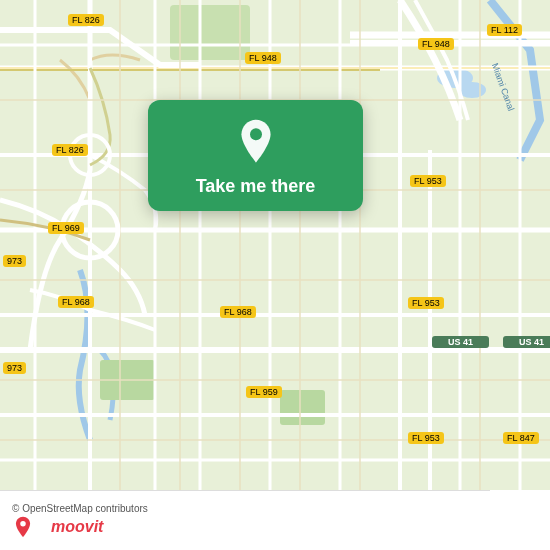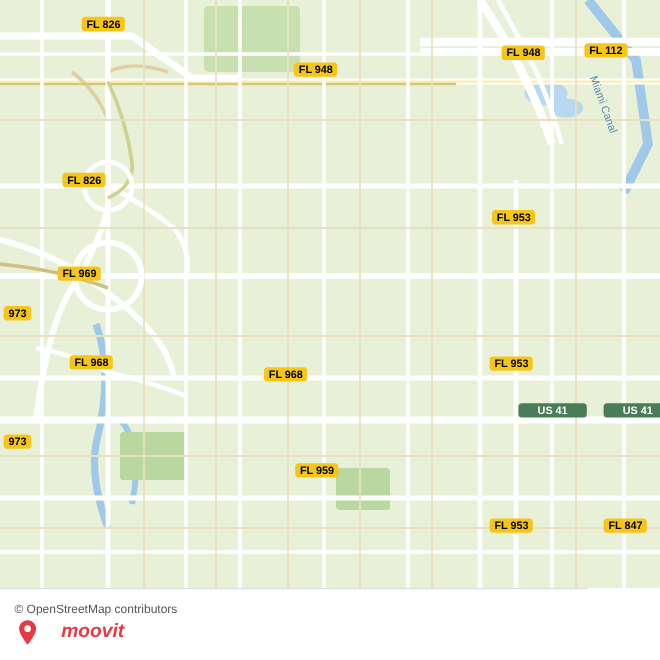--- a/index.html
+++ b/index.html
@@ -106,21 +106,21 @@
       font-weight: bold;
       color: #e63946;
       font-style: italic;
     }
 
     
     .route-label {
       background-color: #f5c518;
       border-radius: 3px;
       font-size: 9px;
-      font-weight: bold;
+      font-weight: normal;
       padding: 1px 4px;
       color: #000;
       position: absolute;
       white-space: nowrap;
     }
 
     .route-label-shield {
       background-color: #4a7c59;
       color: #fff;
       border-radius: 3px;
@@ -210,39 +210,47 @@
     <line x1="240" y1="0" x2="240" y2="490" stroke="#e8e0c0" stroke-width="1.5"></line>
     <line x1="300" y1="0" x2="300" y2="490" stroke="#e8e0c0" stroke-width="1.5"></line>
     <line x1="360" y1="0" x2="360" y2="490" stroke="#e8e0c0" stroke-width="1.5"></line>
     <line x1="480" y1="0" x2="480" y2="490" stroke="#e8e0c0" stroke-width="1.5"></line>
 
     <circle cx="90" cy="230" r="28" stroke="#fff" stroke-width="5" fill="none"></circle>
     <circle cx="90" cy="155" r="20" stroke="#fff" stroke-width="4" fill="none"></circle>
   </svg>
 
   <div class="route-label" style="left:68px; top:14px">FL 826</div>
-  <div class="route-label" style="left:487px; top:36px">FL 112</div>
+  <div class="route-label" style="left:487px; top:24px">FL 112</div>
   <div class="route-label" style="left:245px; top:52px">FL 948</div>
   <div class="route-label" style="left:418px; top:38px">FL 948</div>
   <div class="route-label" style="left:52px; top:144px">FL 826</div>
   <div class="route-label" style="left:410px; top:175px">FL 953</div>
   <div class="route-label" style="left:48px; top:222px">FL 969</div>
   <div class="route-label" style="left:58px; top:296px">FL 968</div>
   <div class="route-label" style="left:220px; top:306px">FL 968</div>
   <div class="route-label" style="left:408px; top:297px">FL 953</div>
   <div class="route-label" style="left:3px; top:255px">973</div>
   <div class="route-label" style="left:3px; top:362px">973</div>
   <div class="route-label route-label-shield" style="left:432px; top:336px">US 41</div>
   <div class="route-label route-label-shield" style="left:503px; top:336px">US 41</div>
   <div class="route-label" style="left:246px; top:386px">FL 959</div>
   <div class="route-label" style="left:408px; top:432px">FL 953</div>
   <div class="route-label" style="left:503px; top:432px">FL 847</div>
 
   <div style="position:absolute; top:82px; left:478px; font-size:9px; color:#5588aa; transform:rotate(70deg); white-space:nowrap;">Miami Canal</div>
 
+  <div class="location-card">
+
+    <svg class="pin-icon" viewBox="0 0 48 56" xmlns="http://www.w3.org/2000/svg">
+      <path d="M24 2C14.6 2 7 9.6 7 19c0 12.4 17 33 17 33s17-20.6 17-33C41 9.6 33.4 2 24 2z" fill="white" opacity="0.95"></path>
+      <circle cx="24" cy="19" r="7" fill="#2e9e5e"></circle>
+    </svg>
+    <button class="take-me-btn">Take me there</button>
+  </div>
 </div>
 
 <div id="bottom-bar">
   <div class="osm-attribution">© OpenStreetMap contributors</div>
   <div class="bottom-row">
     <div class="moovit-logo">
       <svg class="moovit-pin" viewBox="0 0 24 28" xmlns="http://www.w3.org/2000/svg">
         <path d="M12 1C7.03 1 3 5.03 3 10c0 6.5 9 17 9 17s9-10.5 9-17c0-4.97-4.03-9-9-9z" fill="#e63946"></path>
         <circle cx="12" cy="10" r="3.5" fill="white"></circle>
       </svg>

